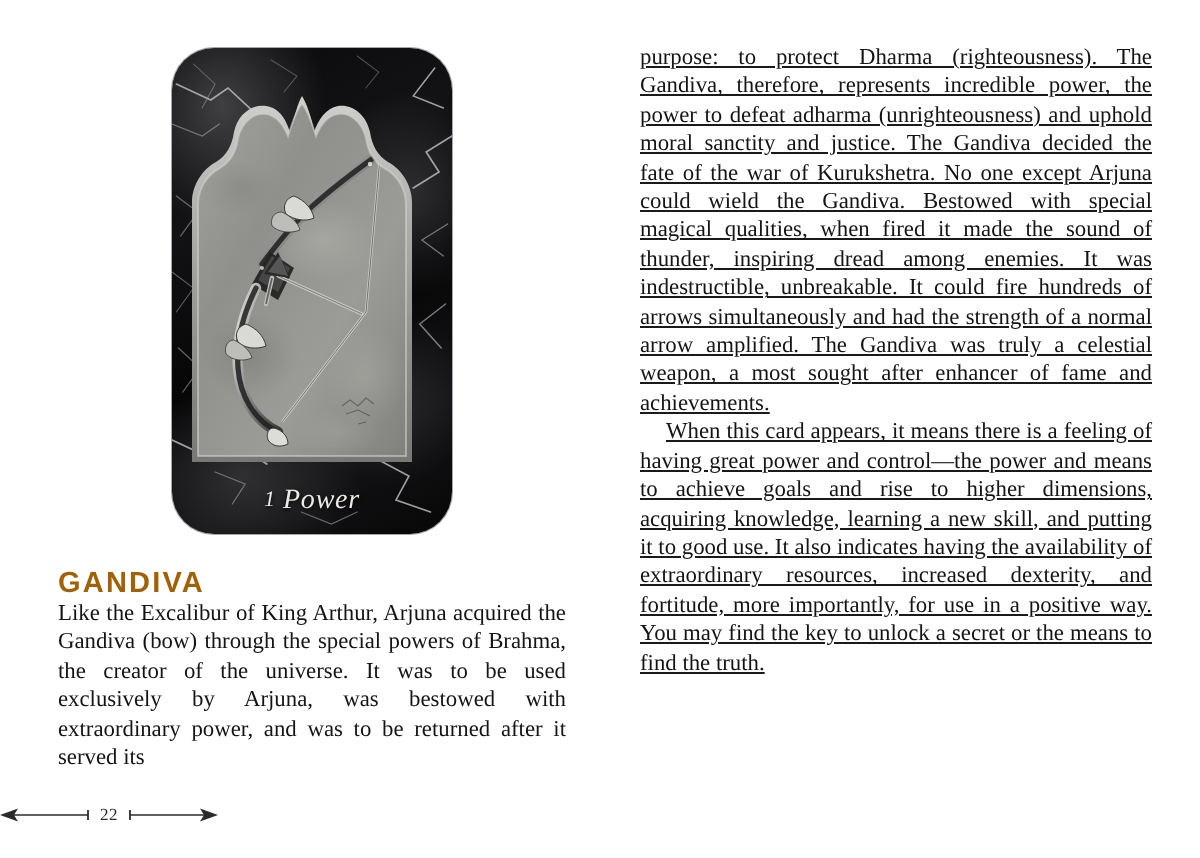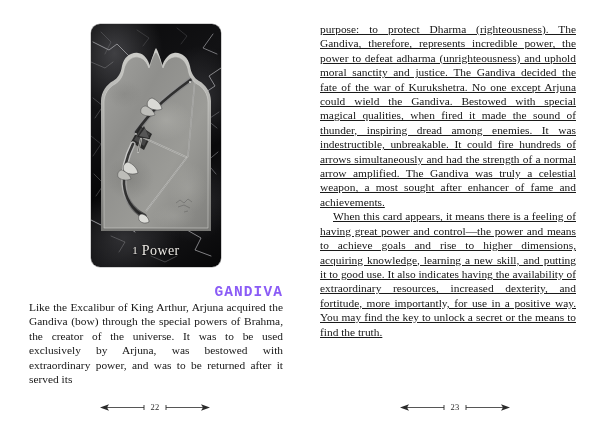--- a/index.html
+++ b/index.html
@@ -37,31 +37,32 @@
   }
 
   
   .card-wrap {
     display: flex;
     justify-content: center;
     margin-top: 2px;
   }
   .card {
     position: relative;
-    width: 130px;
+    width: 140px;
     height: 243px;
-    border-radius: 9px;
+    border-radius: 21px;
     overflow: hidden;
     background:
       radial-gradient(ellipse 60% 40% at 18% 12%, rgba(105,105,110,0.55), rgba(0,0,0,0) 62%),
       radial-gradient(ellipse 55% 35% at 85% 30%, rgba(88,88,94,0.45), rgba(0,0,0,0) 60%),
       radial-gradient(ellipse 70% 30% at 25% 88%, rgba(95,95,100,0.40), rgba(0,0,0,0) 62%),
       radial-gradient(ellipse 50% 30% at 78% 72%, rgba(80,80,86,0.35), rgba(0,0,0,0) 60%),
       linear-gradient(150deg, #0a0a0b 0%, #121214 30%, #060607 55%, #131315 78%, #070708 100%);
     box-shadow: 0 0 0 0.5px rgba(0,0,0,0.35);
+    font-style: italic;
   }
   
   .card .veins {
     position: absolute;
     inset: 0;
     pointer-events: none;
   }
   .card .veins svg { display: block; width: 100%; height: 100%; }
 
   
@@ -88,26 +89,26 @@
   }
   .card-caption .num {
     font-size: 11px;
     vertical-align: 1px;
     margin-right: 4px;
     letter-spacing: 0;
   }
 
   
   .card-title {
-    text-align: right;
-    font-family: Liberation Mono, monospace;
+    text-align: left;
+    font-family: Liberation Sans, sans-serif;
     font-size: 14.5px;
     letter-spacing: 1.1px;
     margin: 17px 0 0 0;
-    color: #8b5cf6;
+    color: #a16207;
   }
   .body-text {
     font-family: "Liberation Serif", "DejaVu Serif", serif;
     font-size: 11.4px;
     line-height: 14.4px;
     text-align: justify;
     color: #141414;
     margin: 0;
     hyphens: none;
   }
@@ -115,22 +116,21 @@
   .body-text + .body-text { text-indent: 13px; margin-top: 0; }
 
   
   .folio {
     position: absolute;
     left: 0;
     right: 0;
     bottom: 17px;
     display: flex;
     align-items: center;
-    justify-content: center;
-    margin-left: 10px;
+    justify-content: flex-start;
   }
   .folio-inner {
     display: flex;
     align-items: center;
     gap: 3px;
   }
   .folio-num {
     font-family: "Liberation Serif", "DejaVu Serif", serif;
     font-size: 8.5px;
     color: #2b2b2b;
@@ -317,30 +317,15 @@
           <path d="M1 2 L1 7" stroke="#2b2b2b" stroke-width="0.9"></path>
         </svg>
       </div>
     </div>
   </div>
 
   <div class="page page-right">
     <p class="body-text">purpose: to protect Dharma (righteousness). The Gandiva, therefore, represents incredible power, the power to defeat adharma (unrighteousness) and uphold moral sanctity and justice. The Gandiva decided the fate of the war of Kurukshetra. No one except Arjuna could wield the Gandiva. Bestowed with special magical qualities, when fired it made the sound of thunder, inspiring dread among enemies. It was indestructible, unbreakable. It could fire hundreds of arrows simultaneously and had the strength of a normal arrow amplified. The Gandiva was truly a celestial weapon, a most sought after enhancer of fame and achievements.</p>
     <p class="body-text">When this card appears, it means there is a feeling of having great power and control—the power and means to achieve goals and rise to higher dimensions, acquiring knowledge, learning a new skill, and putting it to good use.  It also indicates having the availability of extraordinary resources, increased dexterity, and fortitude, more importantly, for use in a positive way. You may find the key to unlock a secret or the means to find the truth.</p>
 
-    <div class="folio">
-      <div class="folio-inner">
-        <svg class="orn" width="45" height="9" viewBox="0 0 45 9">
-          <path d="M0 4.5 L9 1.2 L7 4.5 L9 7.8 Z" fill="#2b2b2b"></path>
-          <path d="M7 4.5 L44 4.5" stroke="#2b2b2b" stroke-width="0.8"></path>
-          <path d="M44 2 L44 7" stroke="#2b2b2b" stroke-width="0.9"></path>
-        </svg>
-        <span class="folio-num">23</span>
-        <svg class="orn" width="45" height="9" viewBox="0 0 45 9">
-          <path d="M45 4.5 L36 1.2 L38 4.5 L36 7.8 Z" fill="#2b2b2b"></path>
-          <path d="M38 4.5 L1 4.5" stroke="#2b2b2b" stroke-width="0.8"></path>
-          <path d="M1 2 L1 7" stroke="#2b2b2b" stroke-width="0.9"></path>
-        </svg>
-      </div>
-    </div>
   </div>
 
 </div>
 
 </body></html>

